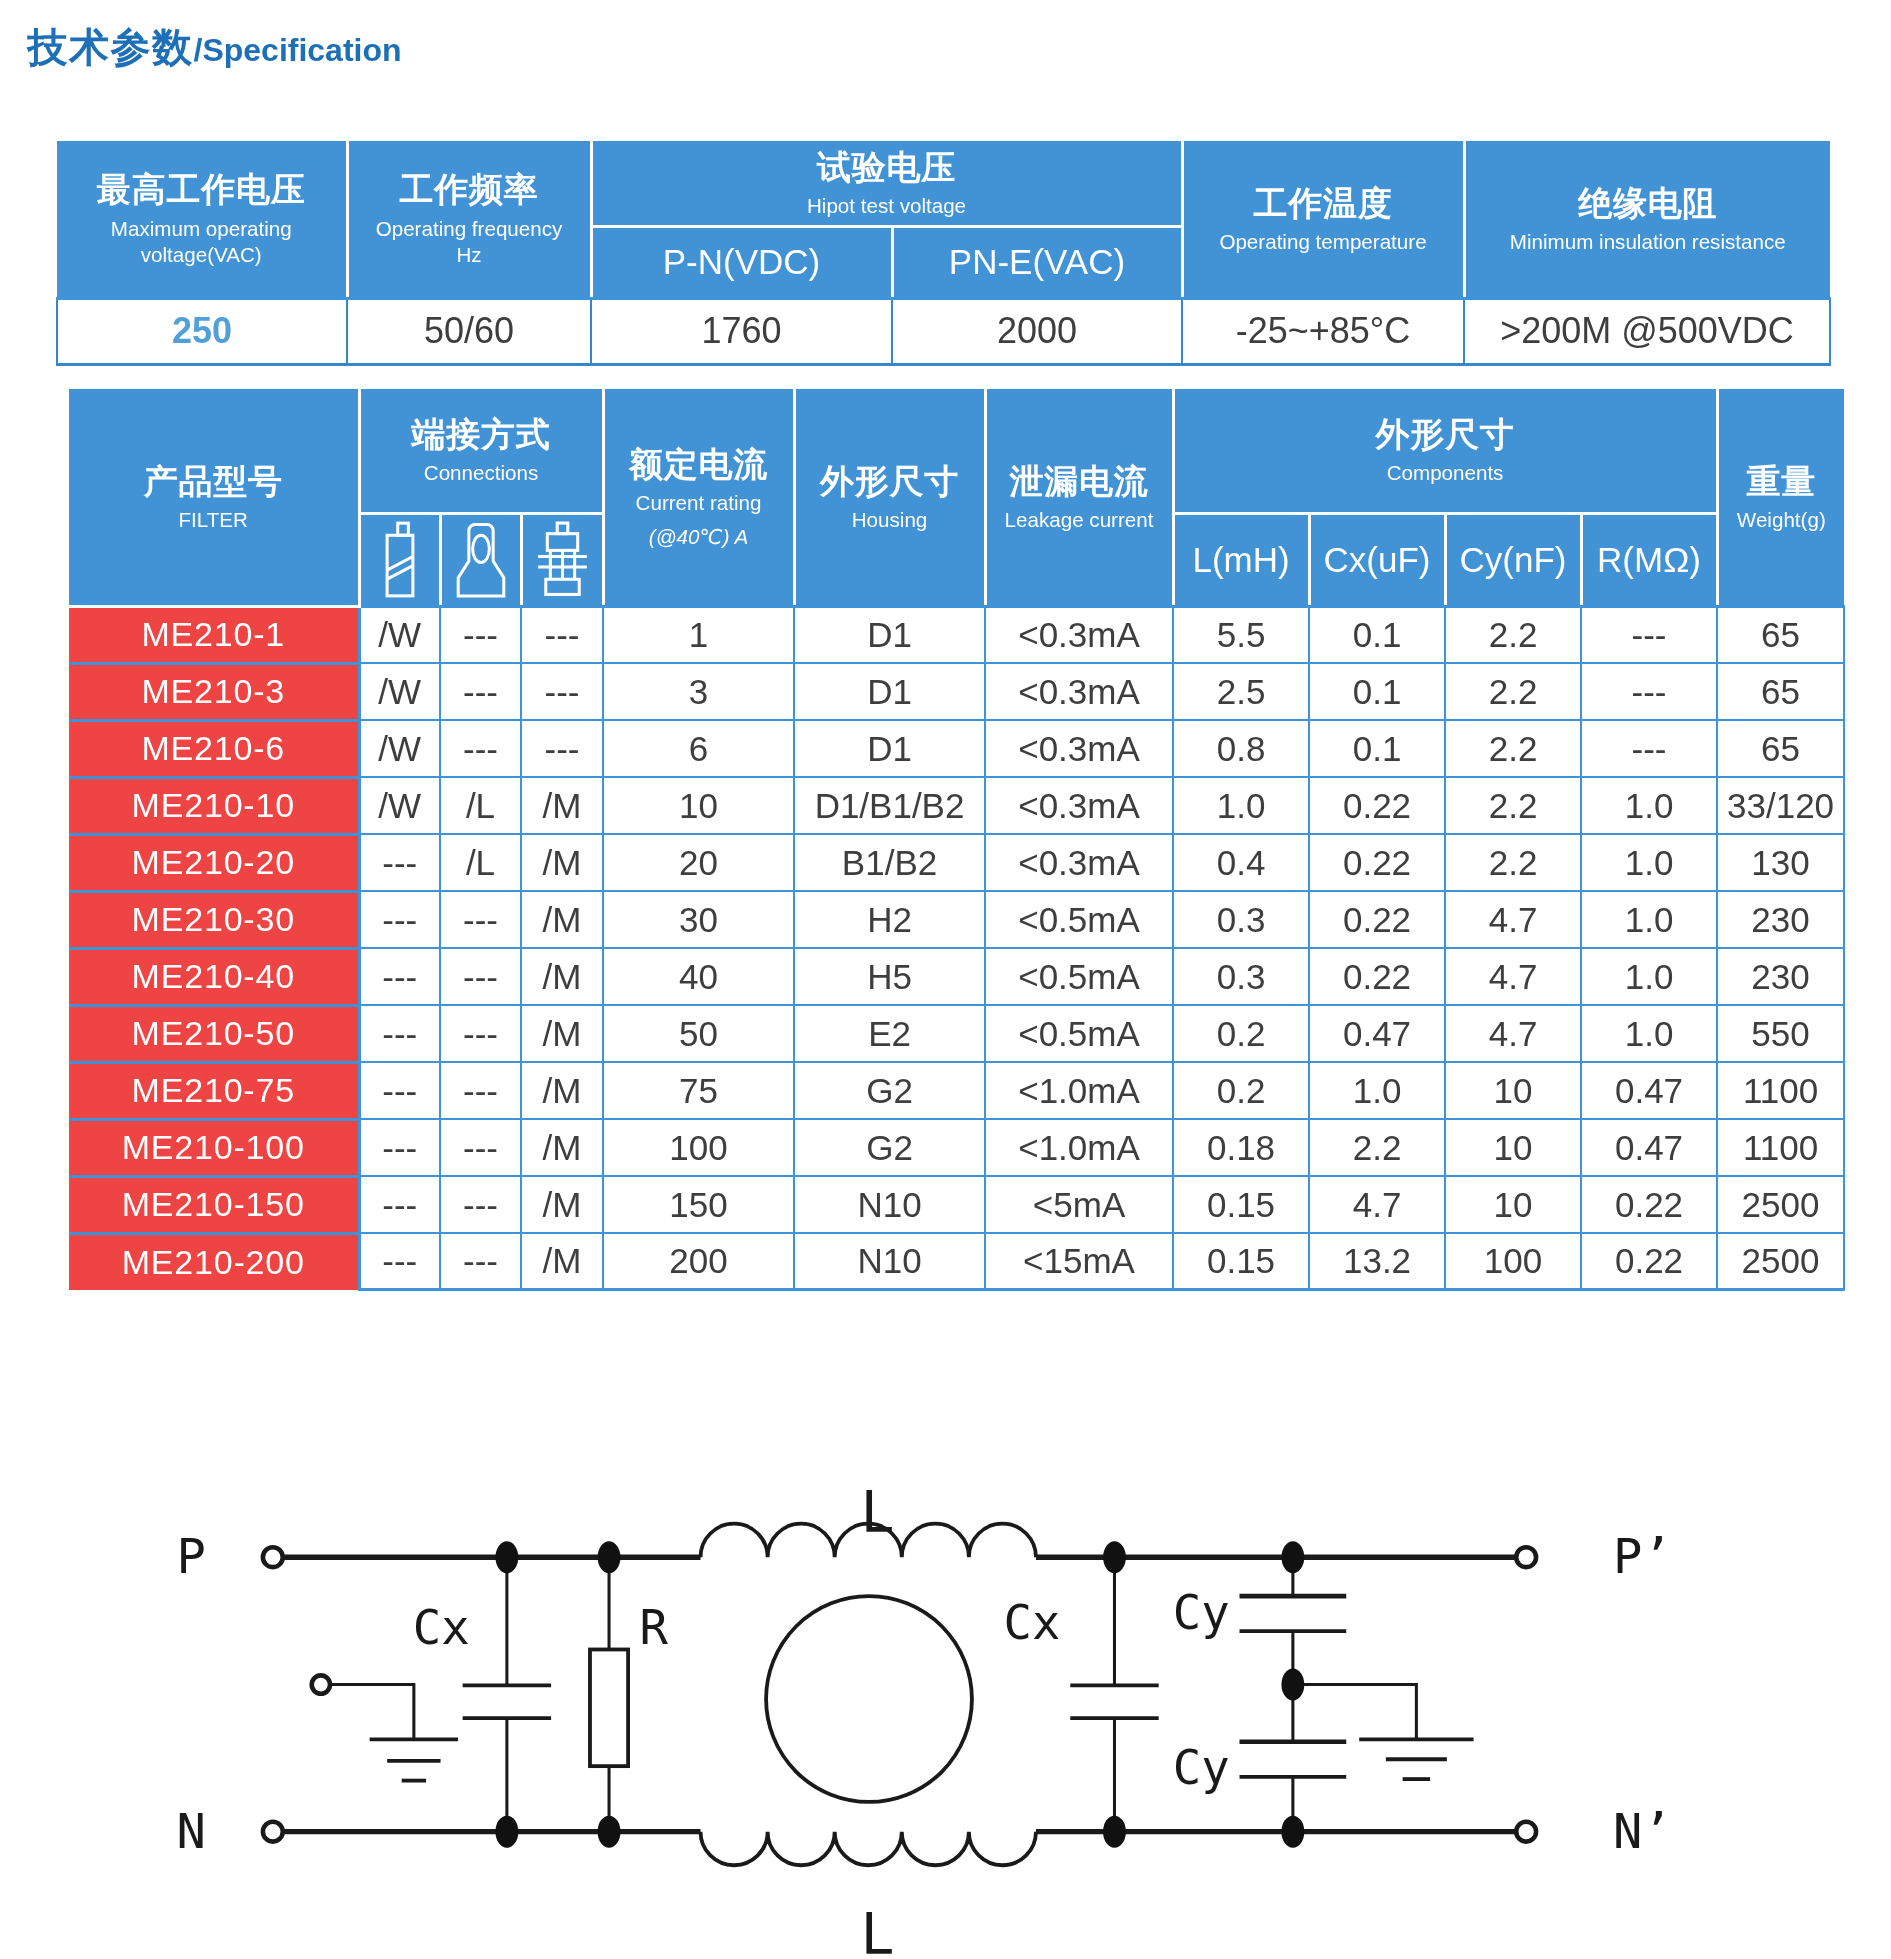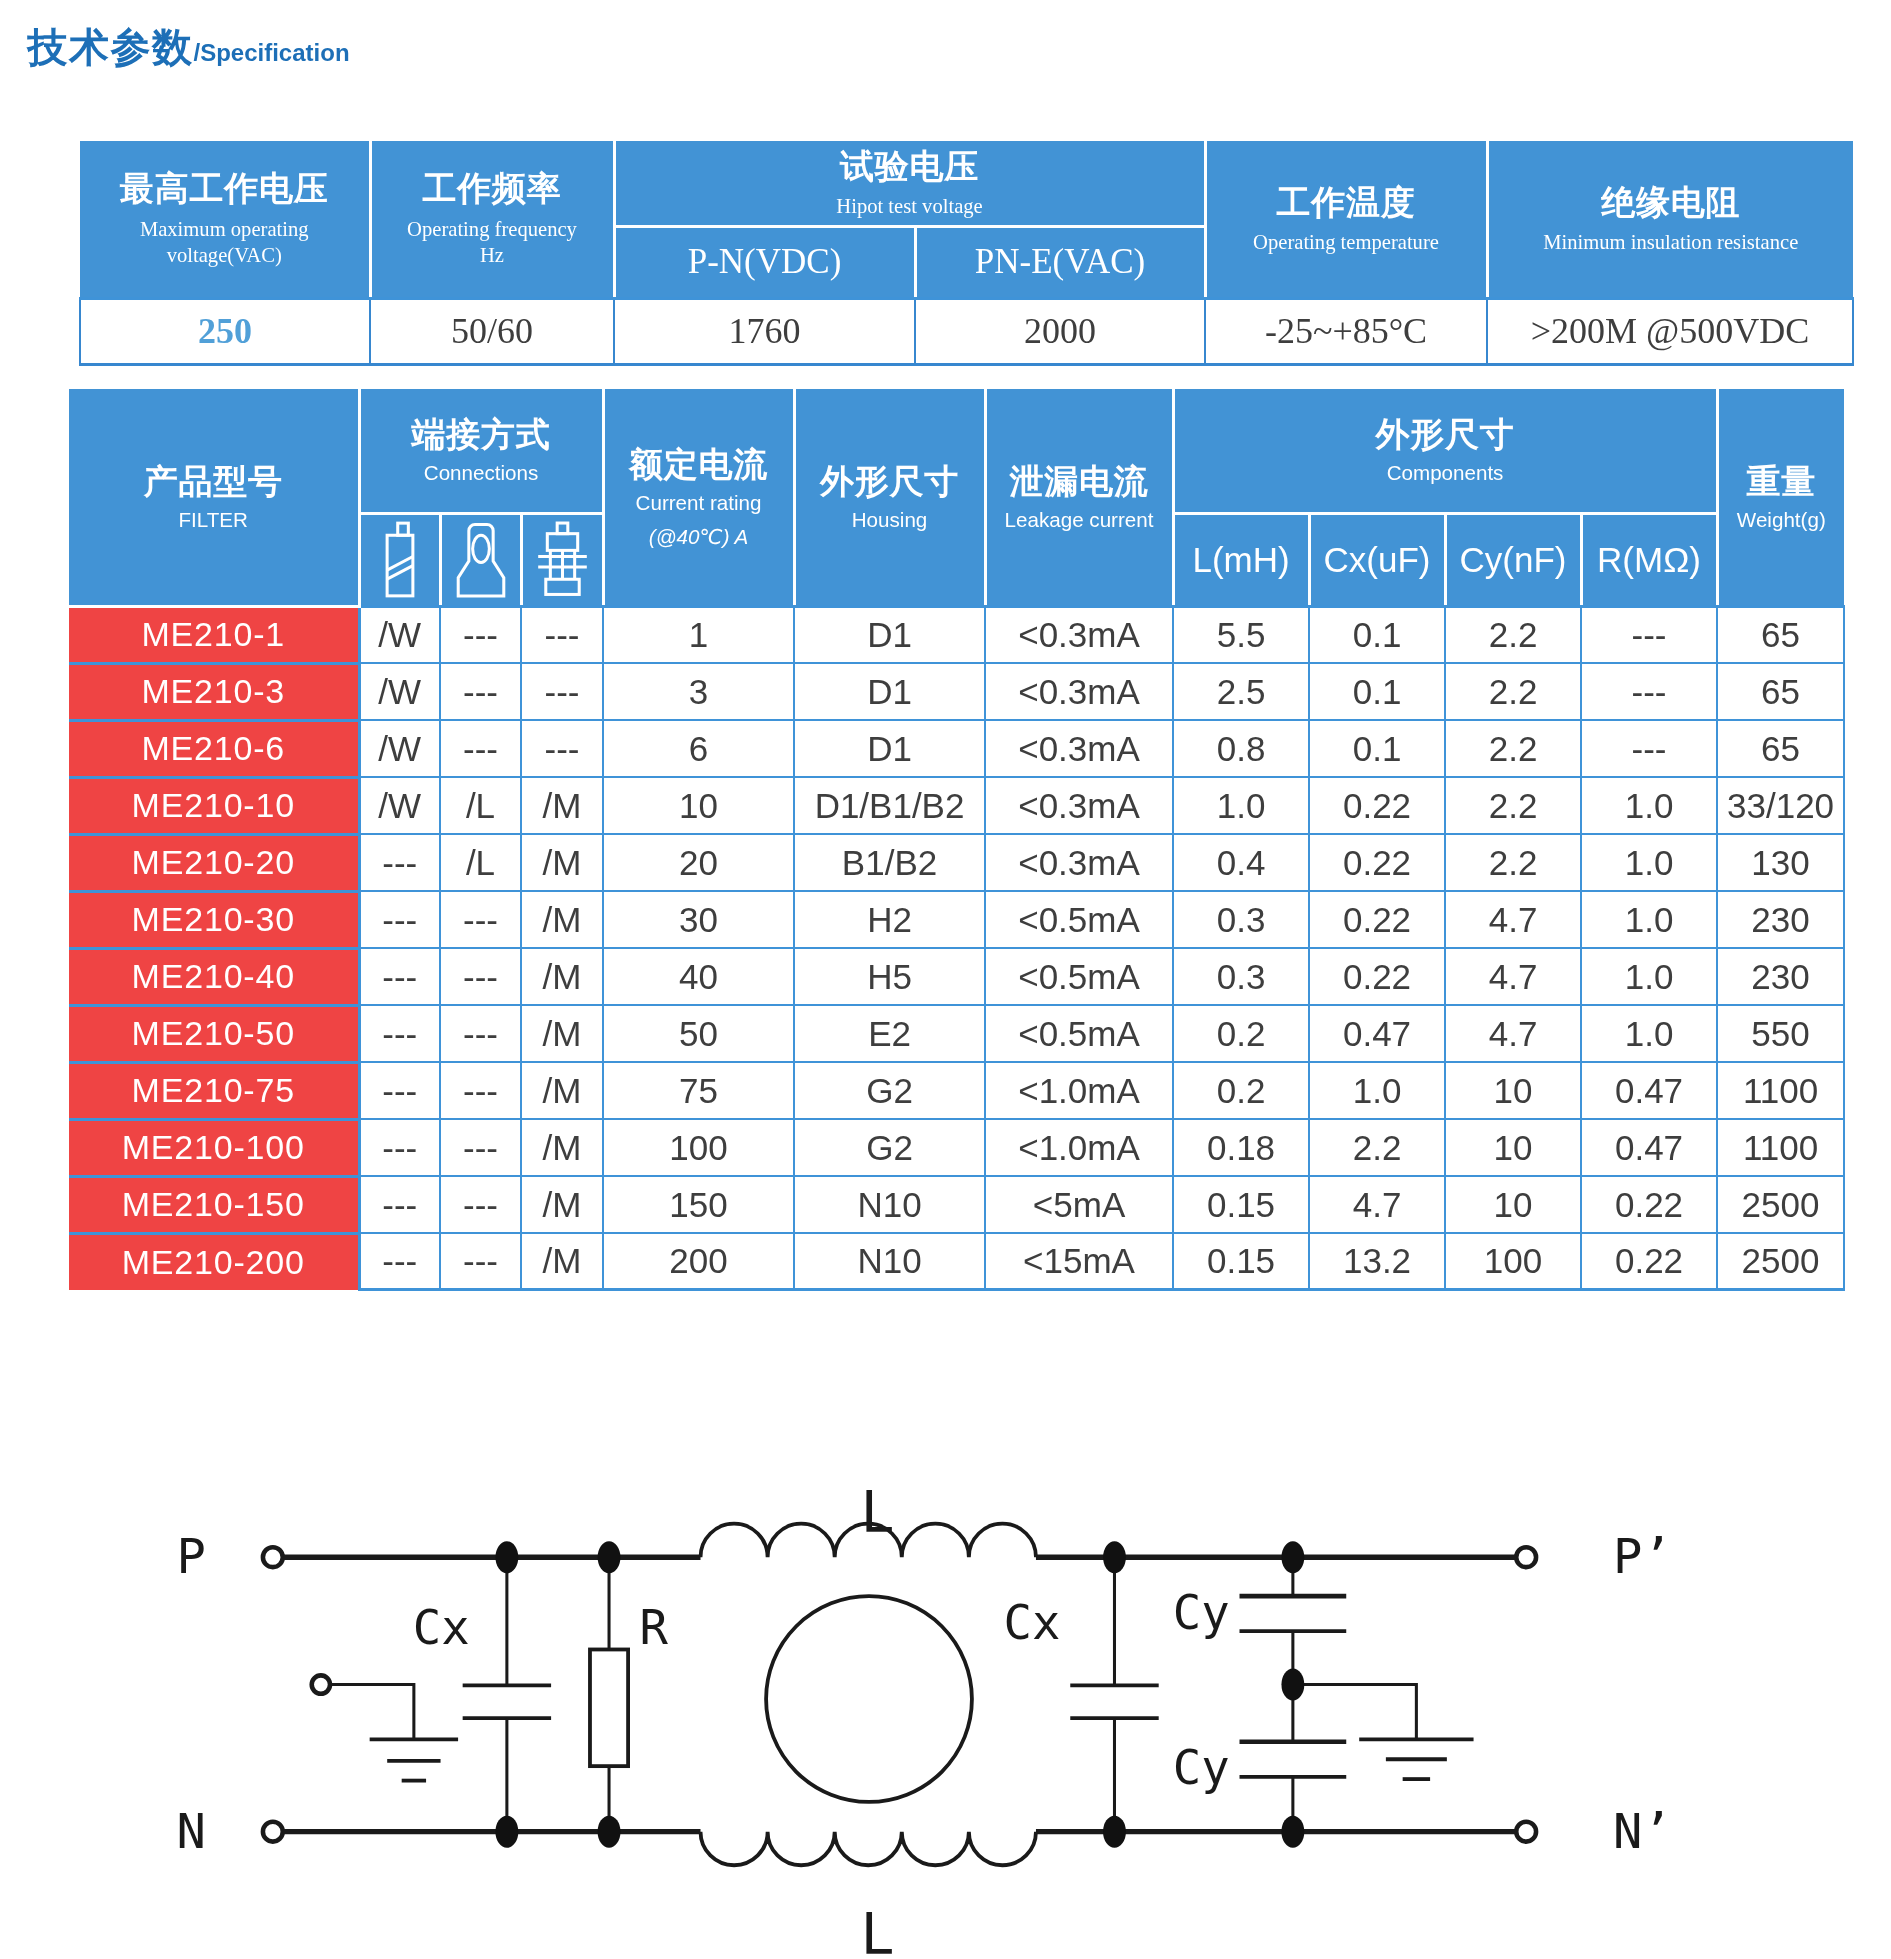--- a/index.html
+++ b/index.html
@@ -1,26 +1,26 @@
 <!DOCTYPE html>
 <html style="font-size:12.2px"><head>
 <meta charset="utf-8">
 <style>
   html,body{margin:0;padding:0;background:#ffffff;}
   .page{position:relative;width:1892px;height:1959px;background:#fff;overflow:hidden;
         font-family:"Liberation Sans","DejaVu Sans",sans-serif;}
   
   .sec-title{position:absolute;left:27.5px;white-space:nowrap;color:#1d6fb7;}
   .sec-title .zh{font-size:40px;font-weight:700;letter-spacing:1.5px;}
-  .sec-title .en{font-size:24px;font-weight:600;}
+  .sec-title .en{font-size:32px;font-weight:600;}
   #spec-title{top:20px;}
   #circuit-title{top:1314px;}
 
   table{border-collapse:collapse;table-layout:fixed;}
-  #table1{position:absolute;left:79px;top:141px;width:1774px;font-family:Liberation Serif, serif;}
+  #table1{position:absolute;left:56px;top:141px;width:1774px;}
   #table2{position:absolute;left:69px;top:389px;width:1774px;}
 
   th{background:#4293d5;color:#fff;font-weight:400;vertical-align:middle;text-align:center;
      border:3.1px solid #fff;padding:0;}
   th .zh{display:block;font-size:34px;font-weight:600;letter-spacing:0.8px;line-height:1.25;}
   th .en{display:block;font-size:20.6px;font-weight:400;margin-top:4.6px;line-height:1.3;}
   th .sub-big{display:block;font-size:35px;font-weight:500;}
   
   th.first{border-left:none;} th.last{border-right:none;} tr.top th{border-top:none;}
   th.div-blue{border-bottom:3.1px solid #3f93d8;}

